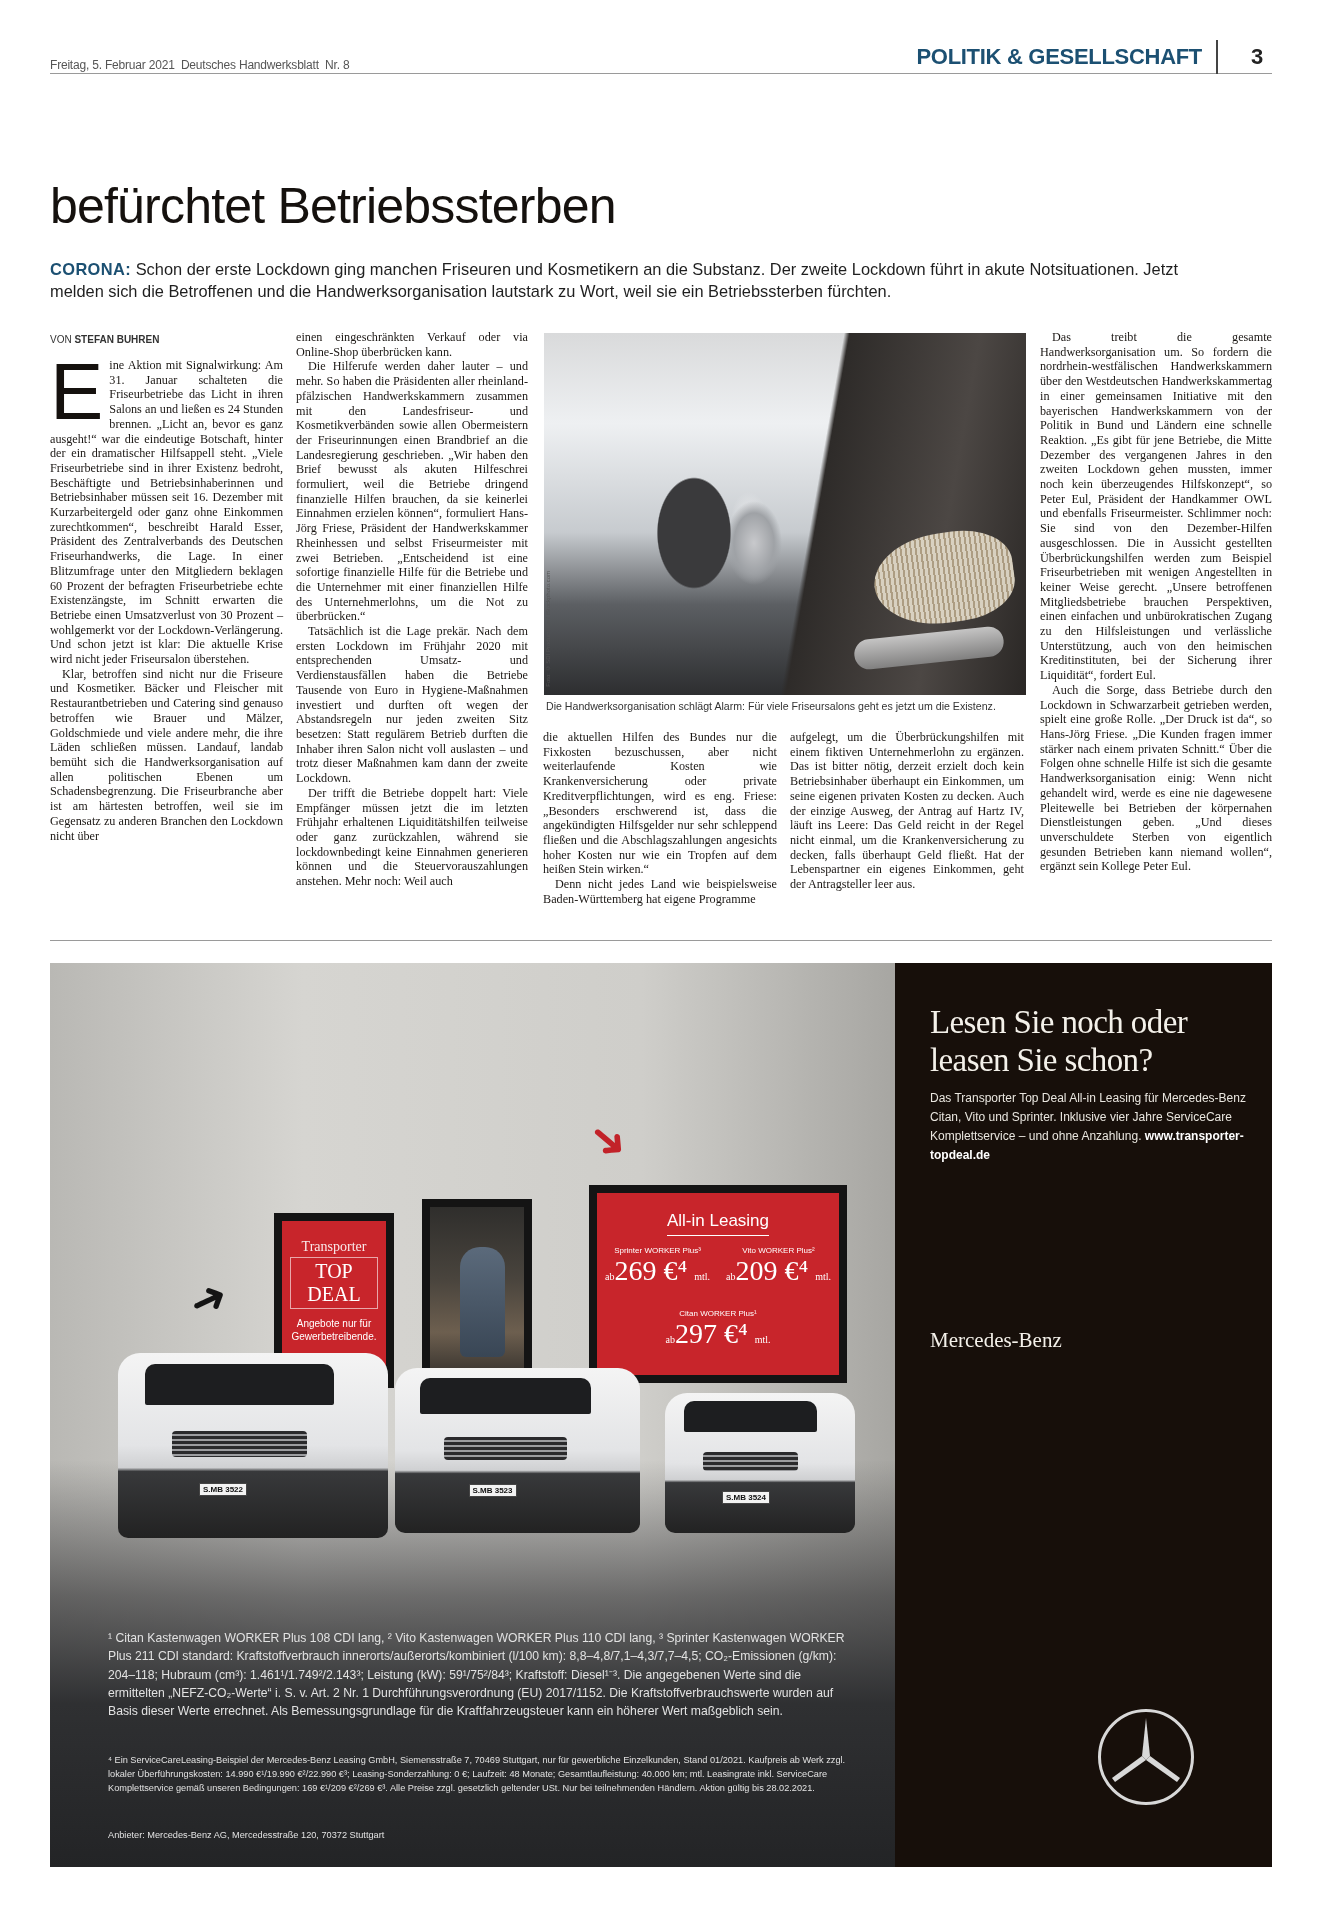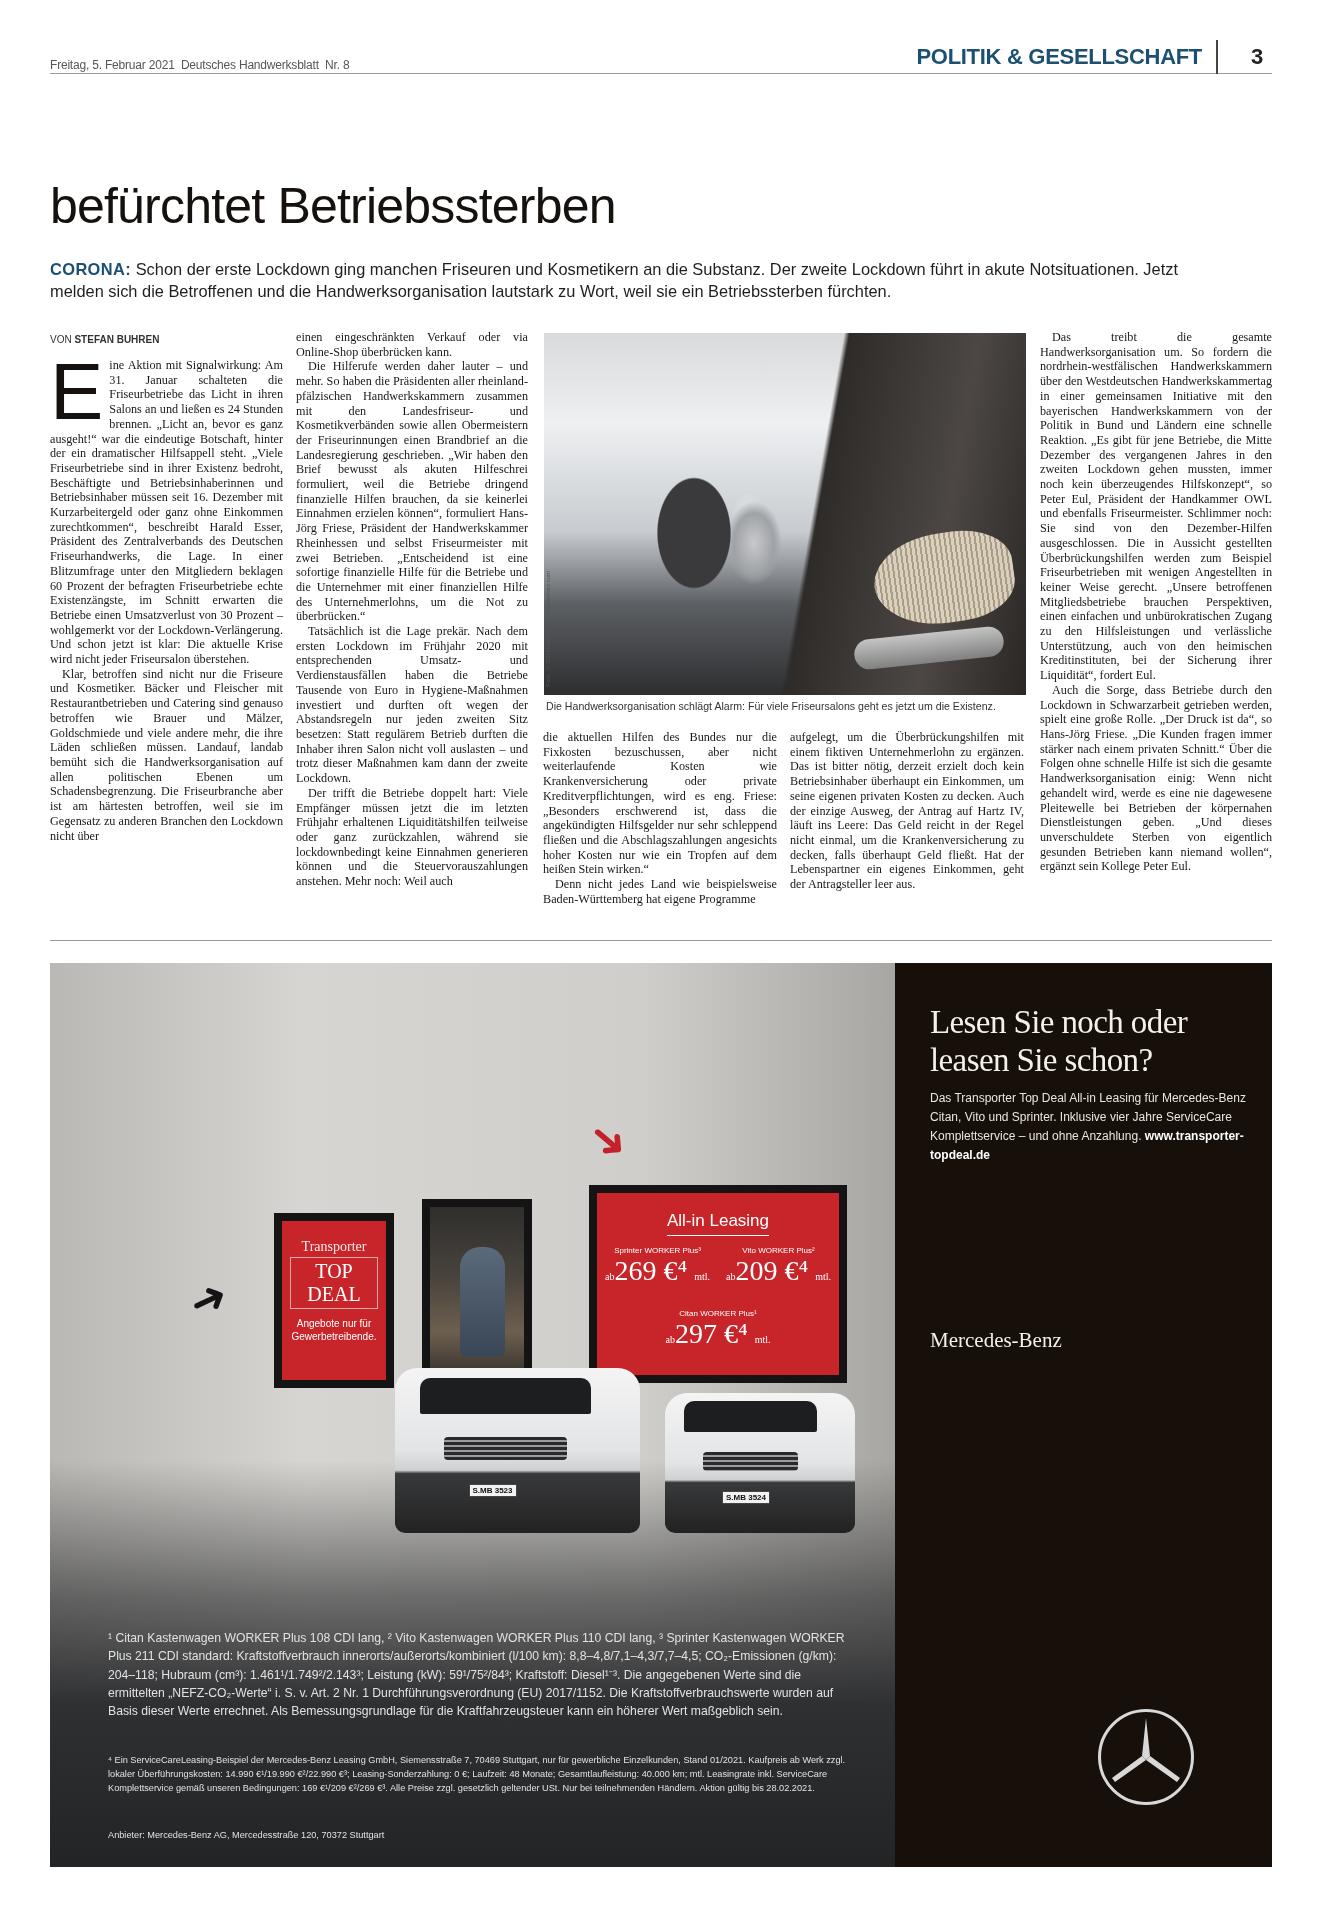--- a/index.html
+++ b/index.html
@@ -177,20 +177,25 @@
           <div class="m"><span>Vito</span> <span>WORKER Plus²</span></div>
           <div class="price"><small>ab</small><span>209 €⁴</span> <small>mtl.</small></div>
         </div>
       </div>
       <div style="margin-top:16px">
         <div class="m"><span>Citan</span> <span>WORKER Plus¹</span></div>
         <div class="price"><small>ab</small><span>297 €⁴</span> <small>mtl.</small></div>
       </div>
     </div>
 
+    <div class="van v1">
+      <div class="win"></div>
+        <div class="grille"></div>
+      <span class="plate">S.MB 3522</span>
+    </div>
     <div class="van v2">
       <div class="win"></div>
         <div class="grille"></div>
       <span class="plate">S.MB 3523</span>
     </div>
     <div class="van v3">
       <div class="win"></div>
         <div class="grille"></div>
       <span class="plate">S.MB 3524</span>
     </div>

